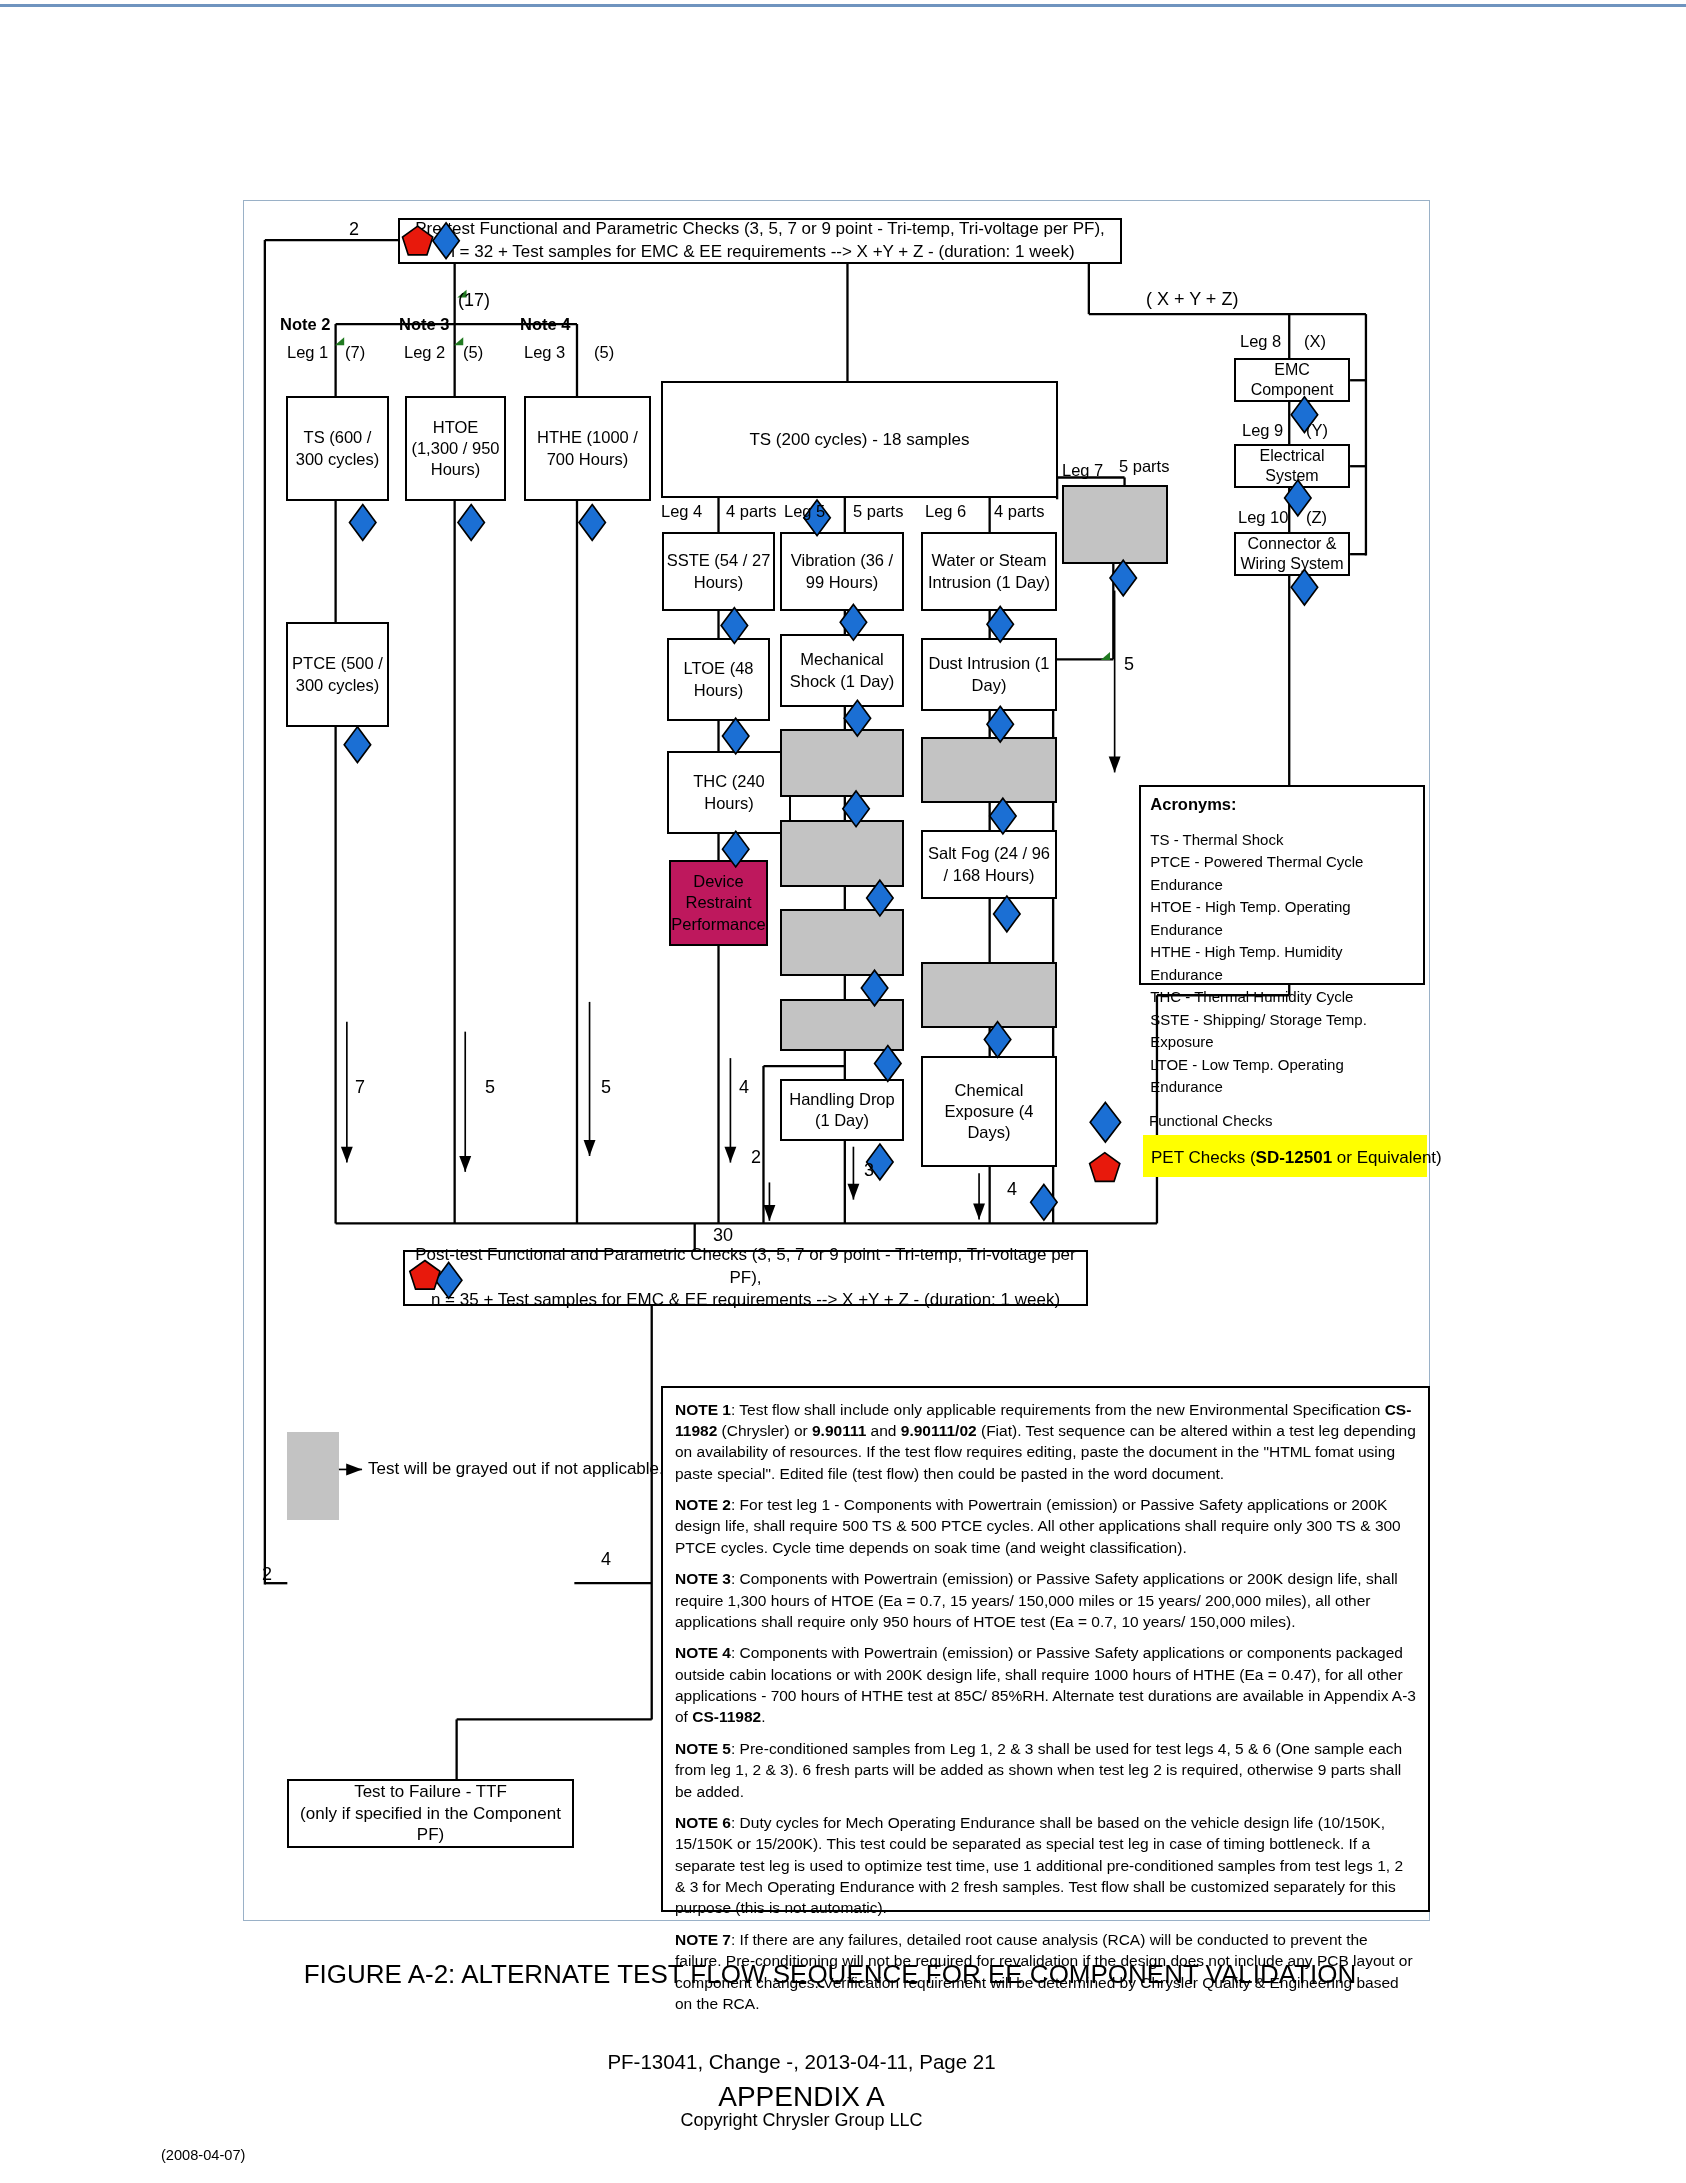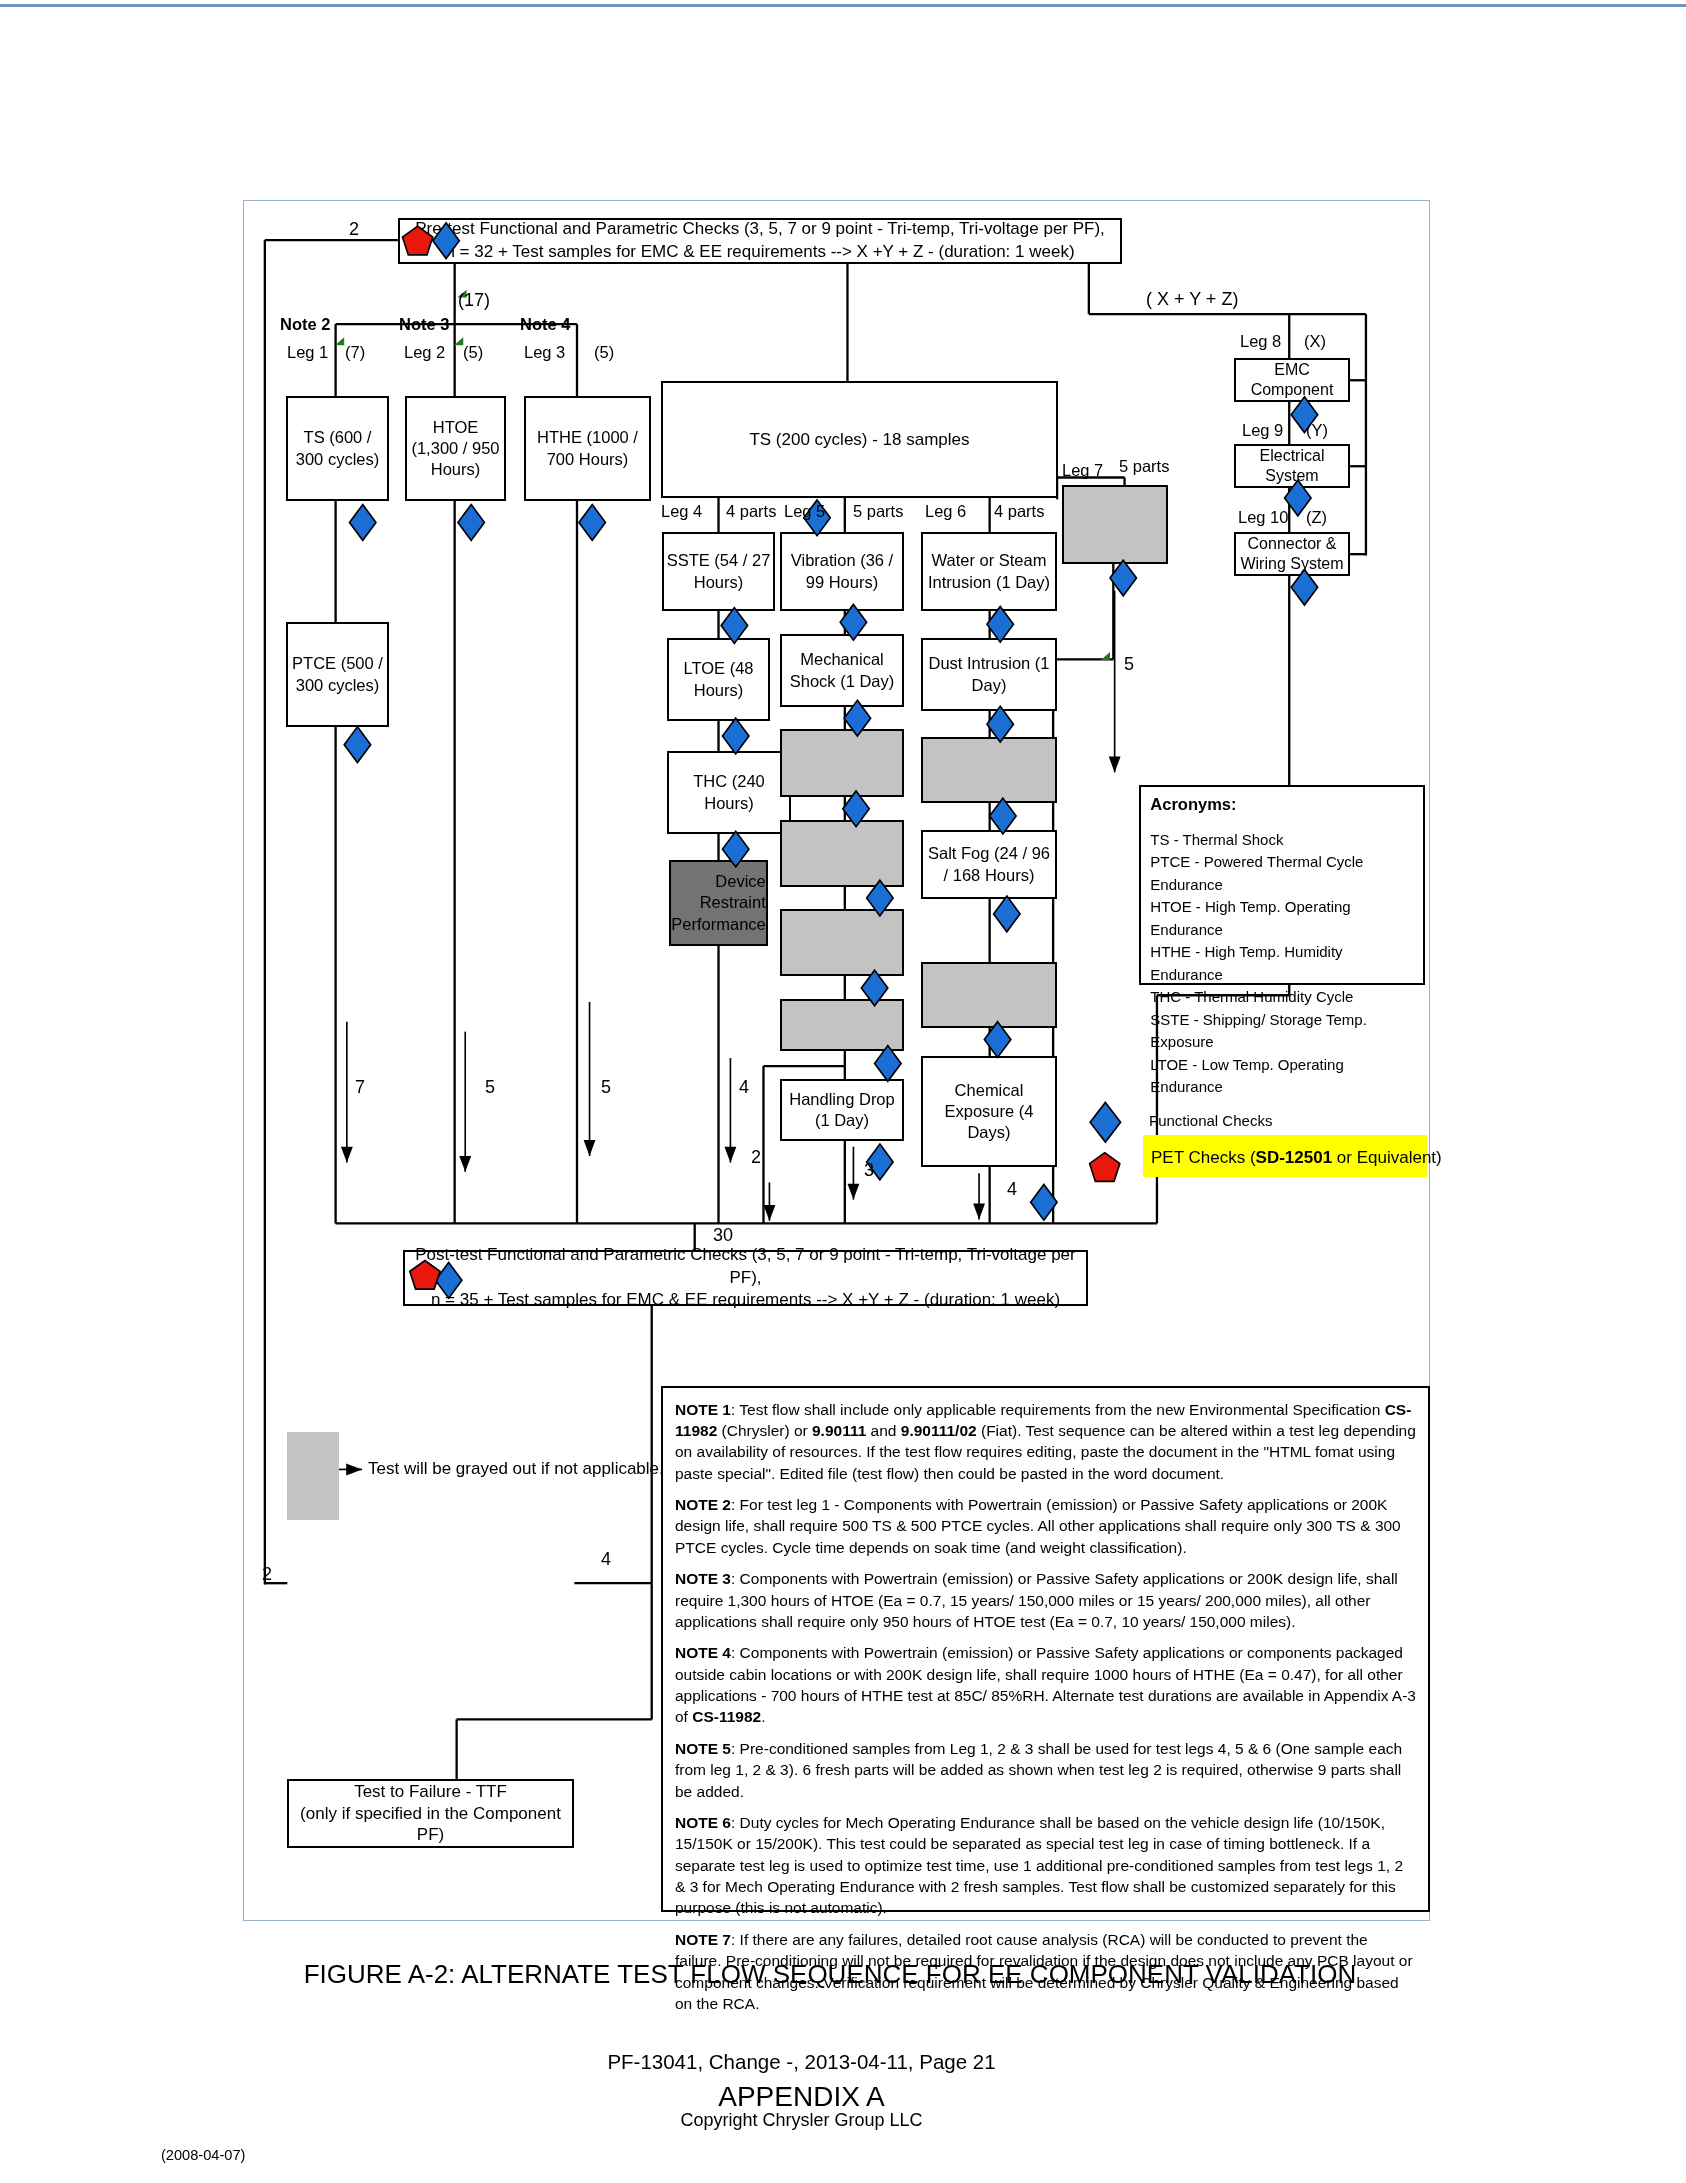--- a/index.html
+++ b/index.html
@@ -7,21 +7,21 @@
         font-family:"Liberation Sans", sans-serif;color:#000;overflow:hidden;}
   #toprule{position:absolute;left:0;top:4px;width:1687px;height:2.6px;background:#6f94bf;}
   #frame{position:absolute;left:243px;top:200px;width:1187px;height:1721px;
          border:1.3px solid #9ab1c7;box-sizing:border-box;z-index:0;}
   .ovl{position:absolute;left:0;top:0;z-index:0;pointer-events:none;}
   #svg-over{z-index:3;}
   .box{position:absolute;display:flex;flex-direction:column;align-items:center;justify-content:center;
        text-align:center;background:#fff;border:2.6px solid #000;box-sizing:border-box;
        font-size:16.5px;line-height:1.28;z-index:2;padding:2px;}
   .gray{background:#c3c3c3;}
-  .yellow{background:#737373;text-align:right;}
+  .yellow{background:#be185d;}
   .noborder{border:none;}
   .lbl{position:absolute;z-index:4;font-size:18px;white-space:nowrap;line-height:1;}
   .b{font-weight:bold;}
   .small{font-size:16.5px;}
   #pretest-box,#posttest-box{flex-direction:column;font-size:17px;line-height:1.35;}
   #notes-box{position:absolute;left:661px;top:1386px;width:769px;height:526px;border:2px solid #000;
              box-sizing:border-box;background:#fff;z-index:2;padding:10.6px 12px;font-size:15.5px;line-height:1.38;}
   .note{margin-bottom:10px;}
   .nlabel{font-weight:bold;}
   #acronyms-box{position:absolute;left:1139px;top:785px;width:286px;height:200px;border:2px solid #000;

